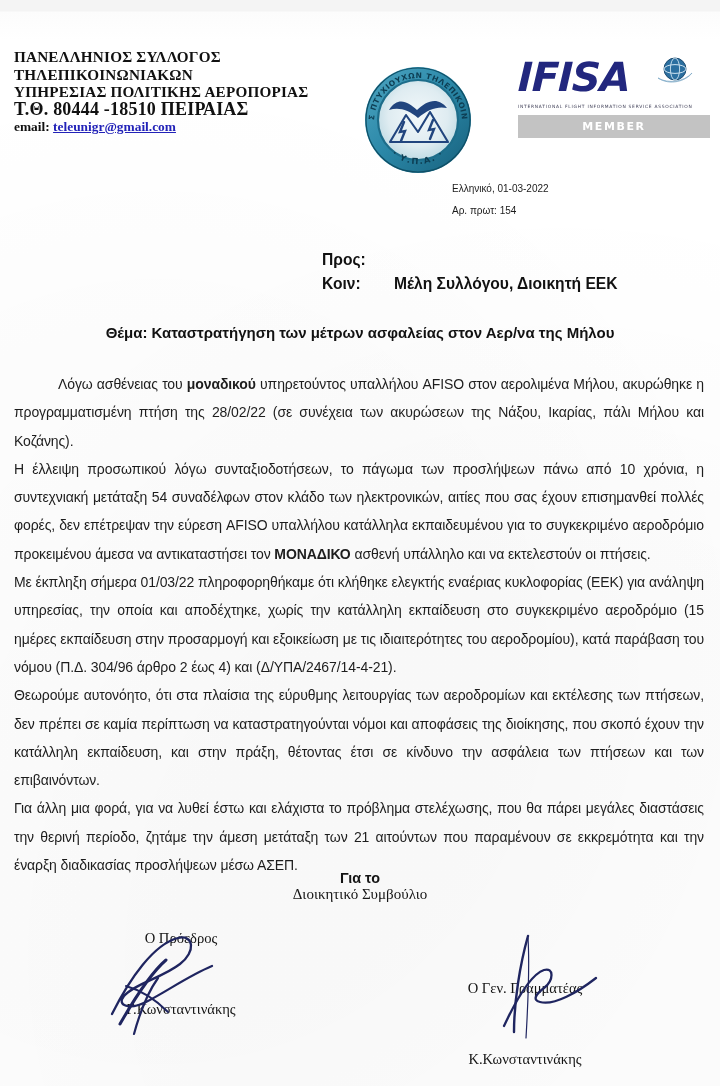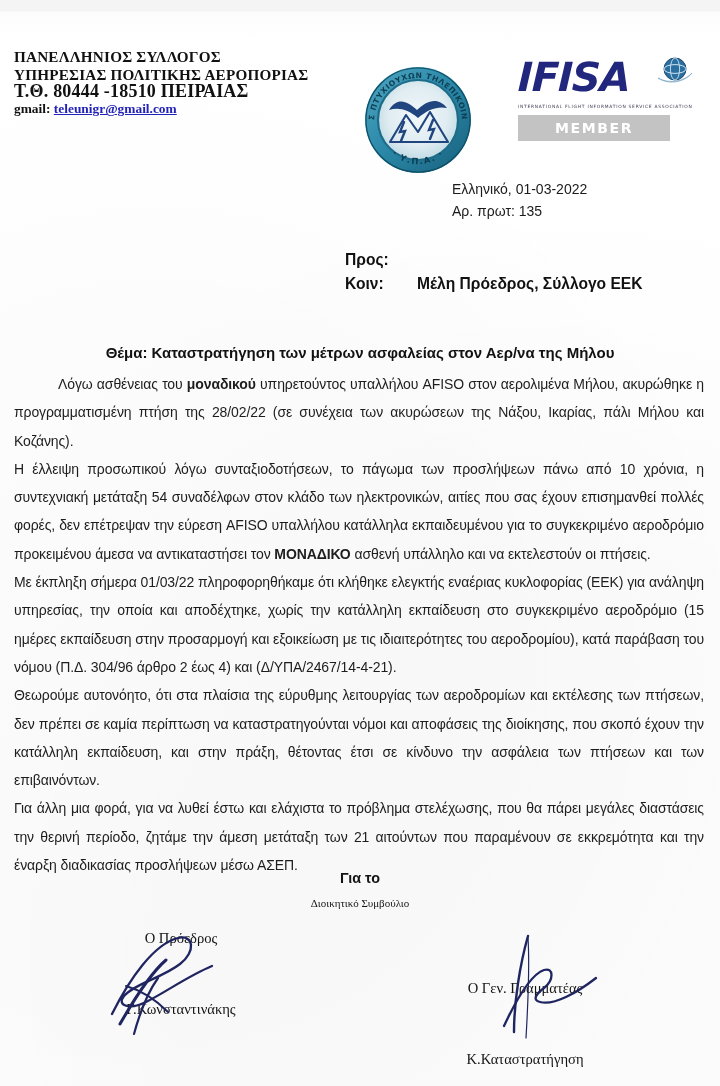--- a/index.html
+++ b/index.html
@@ -104,55 +104,55 @@
     margin-top: -2px;
     white-space: nowrap;
   }
   .ifisa-member {
     margin-top: 6px;
     background: #c3c3c3;
     color: #ffffff;
     text-align: center;
     font-family: "DejaVu Sans", sans-serif;
     font-weight: bold;
-    font-size: 14px;
+    font-size: 11px;
     letter-spacing: 1.6px;
     padding: 5px 0 5px 0;
-    width: 152px;
+    width: 192px;
   }
 
   
   .datebox {
     position: absolute;
     left: 452px;
     top: 178px;
-    font-size: 14px;
+    font-size: 10px;
     line-height: 22px;
     color: #1b1b1b;
   }
 
   
   .addressees {
     position: absolute;
     left: 322px;
     top: 248px;
     font-weight: bold;
     font-size: 15.6px;
     line-height: 24px;
     color: #111;
   }
-  .addr-row { display: flex; margin-left: 23px; }
+  .addr-row { display: flex; }
   .addr-key { width: 72px; flex: none; }
 
   
   .subject {
     position: absolute;
     left: 0;
     right: 0;
-    top: 344px;
+    top: 324px;
     text-align: center;
     font-weight: bold;
     font-size: 15px;
     color: #111;
   }
 
   
   .body {
     position: absolute;
     left: 14px;
@@ -177,23 +177,22 @@
     top: 870px;
     text-align: center;
   }
   .sig-foreword {
     font-weight: bold;
     font-size: 14.4px;
     color: #141414;
   }
   .sig-board {
     font-family: "Liberation Serif", serif;
-    font-size: 11px;
+    font-size: 15px;
     color: #141414;
-    margin-top: 11px;
   }
   .sig-col {
     position: absolute;
     width: 250px;
     text-align: center;
     font-family: "Liberation Serif", serif;
     color: #141414;
   }
   .sig-left  { left: 56px;  top: 930px; }
   .sig-right { left: 400px; top: 980px; }
@@ -206,24 +205,25 @@
   .ink-left  { left: 100px; top: 926px; width: 200px; height: 110px; }
   .ink-right { left: 470px; top: 930px; width: 180px; height: 110px; }
 </style>
 </head>
 <body>
 
 <div class="page">
 
   <div class="letterhead">
     <div class="lh-line lh-big">ΠΑΝΕΛΛΗΝΙΟΣ ΣΥΛΛΟΓΟΣ</div>
+    <div class="lh-line lh-big">ΤΗΛΕΠΙΚΟΙΝΩΝΙΑΚΩΝ</div>
     <div class="lh-line lh-big">ΥΠΗΡΕΣΙΑΣ ΠΟΛΙΤΙΚΗΣ ΑΕΡΟΠΟΡΙΑΣ</div>
     <div class="lh-line lh-small">Τ.Θ. 80444 -18510 ΠΕΙΡΑΙΑΣ</div>
     <div class="email-row">
-      <span>gmail:</span>
+      <span>email:</span>
       <a class="email-link" href="#">teleunigr@gmail.com</a>
     </div>
   </div>
 
   <div class="seal">
     <svg viewBox="0 0 115 115" width="115" height="115" aria-hidden="true">
       <defs>
         <radialGradient id="sealg" cx="50%" cy="45%" r="60%">
           <stop offset="0%" stop-color="#f2f8fa"></stop>
           <stop offset="62%" stop-color="#dfecf1"></stop>
@@ -266,30 +266,30 @@
         <ellipse cx="21" cy="13" rx="4.6" ry="11" fill="none" stroke="#cfe4f2" stroke-width="0.9"></ellipse>
         <path d="M 4,22 C 14,28 30,26 38,17 C 32,25 16,30 4,22 Z" fill="#e9f2f8" stroke="#7fa9c6" stroke-width="0.8"></path>
       </svg>
     </div>
     <div class="ifisa-sub">INTERNATIONAL FLIGHT INFORMATION SERVICE ASSOCIATION</div>
     <div class="ifisa-member">MEMBER</div>
   </div>
 
   <div class="datebox">
     <div>Ελληνικό, 01-03-2022</div>
-    <div>Αρ. πρωτ: 135</div>
+    <div>Αρ. πρωτ: 154</div>
   </div>
 
   <div class="addressees">
     <div class="addr-row">
       <span class="addr-key">Προς:</span>
     </div>
     <div class="addr-row">
       <span class="addr-key">Κοιν:</span>
-      <span>Μέλη Πρόεδρος, Σύλλογο ΕΕΚ</span>
+      <span>Μέλη Συλλόγου, Διοικητή ΕΕΚ</span>
     </div>
   </div>
 
   <div class="subject">Θέμα: Καταστρατήγηση των μέτρων ασφαλείας στον Αερ/να της Μήλου</div>
 
   <div class="body">
     <p class="indent"><span>Λόγω ασθένειας του </span><b>μοναδικού</b><span> υπηρετούντος υπαλλήλου AFISO στον αερολιμένα Μήλου, ακυρώθηκε η προγραμματισμένη πτήση της 28/02/22 (σε συνέχεια των ακυρώσεων της Νάξου, Ικαρίας, πάλι Μήλου και Κοζάνης).</span></p>
     <p><span>Η έλλειψη προσωπικού λόγω συνταξιοδοτήσεων, το πάγωμα των προσλήψεων πάνω από 10 χρόνια, η συντεχνιακή μετάταξη 54 συναδέλφων στον κλάδο των ηλεκτρονικών, αιτίες που σας έχουν επισημανθεί πολλές φορές, δεν επέτρεψαν την εύρεση AFISO υπαλλήλου κατάλληλα εκπαιδευμένου για το συγκεκριμένο αεροδρόμιο προκειμένου άμεσα να αντικαταστήσει τον </span><b>ΜΟΝΑΔΙΚΟ</b><span> ασθενή υπάλληλο και να εκτελεστούν οι πτήσεις.</span></p>
     <p>Με έκπληξη σήμερα 01/03/22 πληροφορηθήκαμε ότι κλήθηκε ελεγκτής εναέριας κυκλοφορίας (ΕΕΚ) για ανάληψη υπηρεσίας, την οποία και αποδέχτηκε, χωρίς την κατάλληλη εκπαίδευση στο συγκεκριμένο αεροδρόμιο (15 ημέρες εκπαίδευση στην προσαρμογή και εξοικείωση με τις ιδιαιτερότητες του αεροδρομίου), κατά παράβαση του νόμου (Π.Δ. 304/96 άρθρο 2 έως 4) και (Δ/ΥΠΑ/2467/14-4-21).</p>
     <p>Θεωρούμε αυτονόητο, ότι στα πλαίσια της εύρυθμης λειτουργίας των αεροδρομίων και εκτέλεσης των πτήσεων, δεν πρέπει σε καμία περίπτωση να καταστρατηγούνται νόμοι και αποφάσεις της διοίκησης, που σκοπό έχουν την κατάλληλη εκπαίδευση, και στην πράξη, θέτοντας έτσι σε κίνδυνο την ασφάλεια των πτήσεων και των επιβαινόντων.</p>
@@ -309,21 +309,21 @@
     <g fill="none" stroke="#1f2560" stroke-linecap="round" stroke-linejoin="round">
       <path d="M 12,88 C 30,52 54,18 78,12 C 94,8 96,26 80,38 C 62,52 34,58 24,70 C 16,80 30,84 46,76 C 66,66 88,50 112,40" stroke-width="2.3"></path>
       <path d="M 20,98 C 36,70 52,46 66,34" stroke-width="3"></path>
       <path d="M 26,60 C 40,64 56,74 68,86" stroke-width="2"></path>
       <path d="M 34,108 C 40,86 48,66 58,52" stroke-width="2.2"></path>
     </g>
   </svg>
 
   <div class="sig-col sig-right">
     <div class="sig-role">Ο Γεν. Γραμματέας</div>
-    <div class="sig-name">Κ.Καταστρατήγηση</div>
+    <div class="sig-name">Κ.Κωνσταντινάκης</div>
   </div>
   <svg class="sig-ink ink-right" viewBox="0 0 180 110">
     <g fill="none" stroke="#1f2560" stroke-linecap="round" stroke-linejoin="round">
       <path d="M 44,102 C 44,72 50,34 58,6" stroke-width="2.4"></path>
       <path d="M 34,96 C 48,66 62,44 74,40 C 84,37 84,50 74,58 C 66,64 62,70 70,72 C 84,76 108,62 126,48" stroke-width="2.3"></path>
       <path d="M 58,8 C 60,40 58,74 56,108" stroke-width="1.2"></path>
     </g>
   </svg>
 
 </div>

